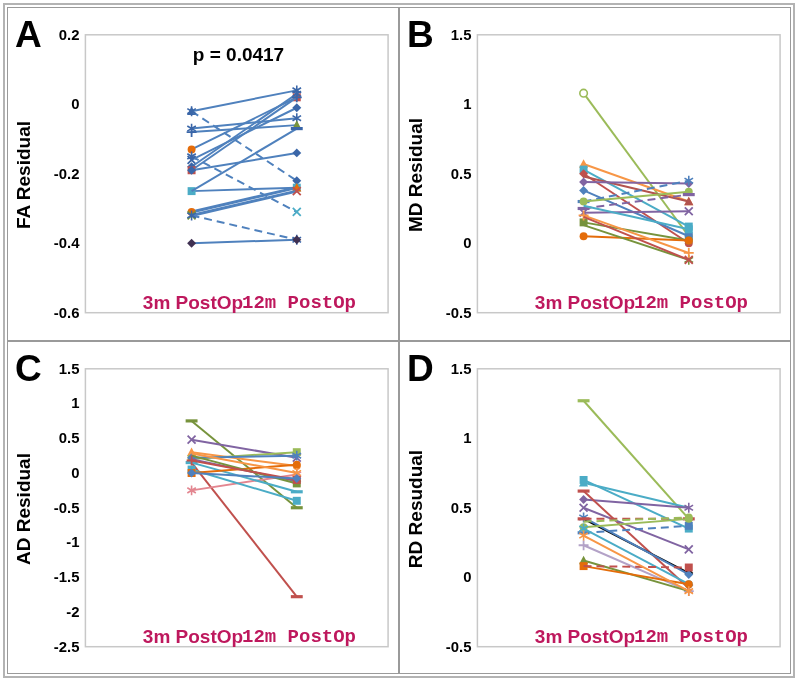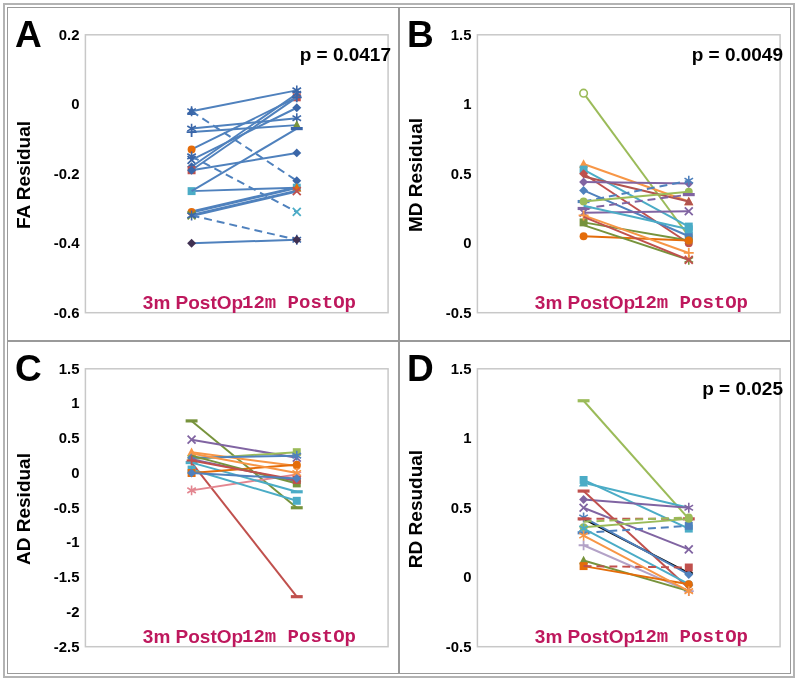--- a/index.html
+++ b/index.html
@@ -3,21 +3,21 @@
 <meta charset="utf-8">
 <style>
   html,body{margin:0;padding:0;background:#ffffff;}
   body{width:800px;height:683px;overflow:hidden;font-family:"Liberation Sans",sans-serif;}
   .figure{width:792px;height:675px;margin:3px;border:2px solid #b3b3b3;box-sizing:border-box;padding:2px;background:#fff;}
   .grid{width:100%;height:100%;display:grid;grid-template-columns:1fr 1fr;grid-template-rows:1fr 1fr;}
   .panel{border:1px solid #9a9a9a;margin:0;position:relative;background:#fff;overflow:hidden;}
   .plotsvg{position:absolute;inset:0;width:100%;height:100%;display:block;}
   .tick{font:bold 15px "Liberation Sans",sans-serif;fill:#000;}
   .letter{position:absolute;left:7px;top:8px;font:bold 37px/1 "Liberation Sans",sans-serif;color:#000;}
-  .anno{position:absolute;left:78px;top:36px;width:305px;text-align:right;font:bold 19px "Liberation Sans",sans-serif;color:#000;}
+  .anno{position:absolute;left:78px;top:36px;width:305px;text-align:center;font:bold 19px "Liberation Sans",sans-serif;color:#000;}
   .ylab{position:absolute;left:-84px;top:156px;width:200px;height:22px;text-align:center;transform:rotate(-90deg);font:bold 19px "Liberation Sans",sans-serif;color:#000;}
   .cat{position:absolute;top:284px;width:150px;text-align:center;font:bold 19px "Liberation Sans",sans-serif;color:#be185d;}
   .cat1{left:110px;}
   .cat2{left:216px;font-family:Liberation Mono, monospace;}
 </style>
 </head>
 <body>
 
 <div class="figure">
   <div class="grid">
@@ -135,21 +135,20 @@
           <circle cx="291" cy="234.2" r="4" fill="#e46c0a"></circle>
           <line x1="185" y1="218.8" x2="291" y2="253.8" stroke="#77933c" stroke-width="2"></line>
           <path d="M291 248.8L291 258.8M286.7 251.20000000000002L295.3 256.40000000000003M295.3 251.20000000000002L286.7 256.40000000000003" stroke="#77933c" stroke-width="1.6" fill="none"></path>
           <line x1="185" y1="209" x2="291" y2="246.8" stroke="#f79646" stroke-width="2"></line>
           <path d="M180 209L190 209M185 204L185 214" stroke="#f79646" stroke-width="1.8" fill="none"></path>
           <path d="M286 246.8L296 246.8M291 241.8L291 251.8" stroke="#f79646" stroke-width="1.8" fill="none"></path>
           <line x1="185" y1="210.4" x2="291" y2="253.8" stroke="#c0504d" stroke-width="2"></line>
           <path d="M287 249.8L295 257.8M295 249.8L287 257.8" stroke="#c0504d" stroke-width="1.8" fill="none"></path>
         </svg>
       <div class="letter">B</div>
-      <div class="anno">p = 0.0049</div>
       <div class="ylab">MD Residual</div>
       <div class="cat cat1">3m PostOp</div>
       <div class="cat cat2">12m PostOp</div>
     </figure>
 
     <figure class="panel">
       <svg class="plotsvg" viewBox="0 0 393 334" preserveAspectRatio="none">
           <rect x="78" y="27" width="305" height="280" fill="none" stroke="#c8c8c8" stroke-width="1.5"></rect>
           <text x="72" y="32" text-anchor="end" class="tick">1.5</text>
           <text x="72" y="67" text-anchor="end" class="tick">1</text>
@@ -260,20 +259,19 @@
           <line x1="185" y1="225.79999999999998" x2="291" y2="244" stroke="#e46c0a" stroke-width="2"></line>
           <rect x="181" y="221.79999999999998" width="8" height="8" fill="#e46c0a"></rect>
           <circle cx="291" cy="244" r="4" fill="#e46c0a"></circle>
           <line x1="185" y1="225.79999999999998" x2="291" y2="227.2" stroke="#c0504d" stroke-width="2" stroke-dasharray="8 5"></line>
           <rect x="287" y="223.2" width="8" height="8" fill="#c0504d"></rect>
           <line x1="185" y1="195" x2="291" y2="251" stroke="#f79646" stroke-width="2"></line>
           <path d="M185 190L185 200M180.7 192.4L189.3 197.6M189.3 192.4L180.7 197.6" stroke="#f79646" stroke-width="1.6" fill="none"></path>
           <path d="M291 246L291 256M286.7 248.4L295.3 253.6M295.3 248.4L286.7 253.6" stroke="#f79646" stroke-width="1.6" fill="none"></path>
         </svg>
       <div class="letter">D</div>
-      <div class="anno">p = 0.025</div>
       <div class="ylab">RD Resudual</div>
       <div class="cat cat1">3m PostOp</div>
       <div class="cat cat2">12m PostOp</div>
     </figure>
 
   </div>
 </div>
 
 </body></html>

